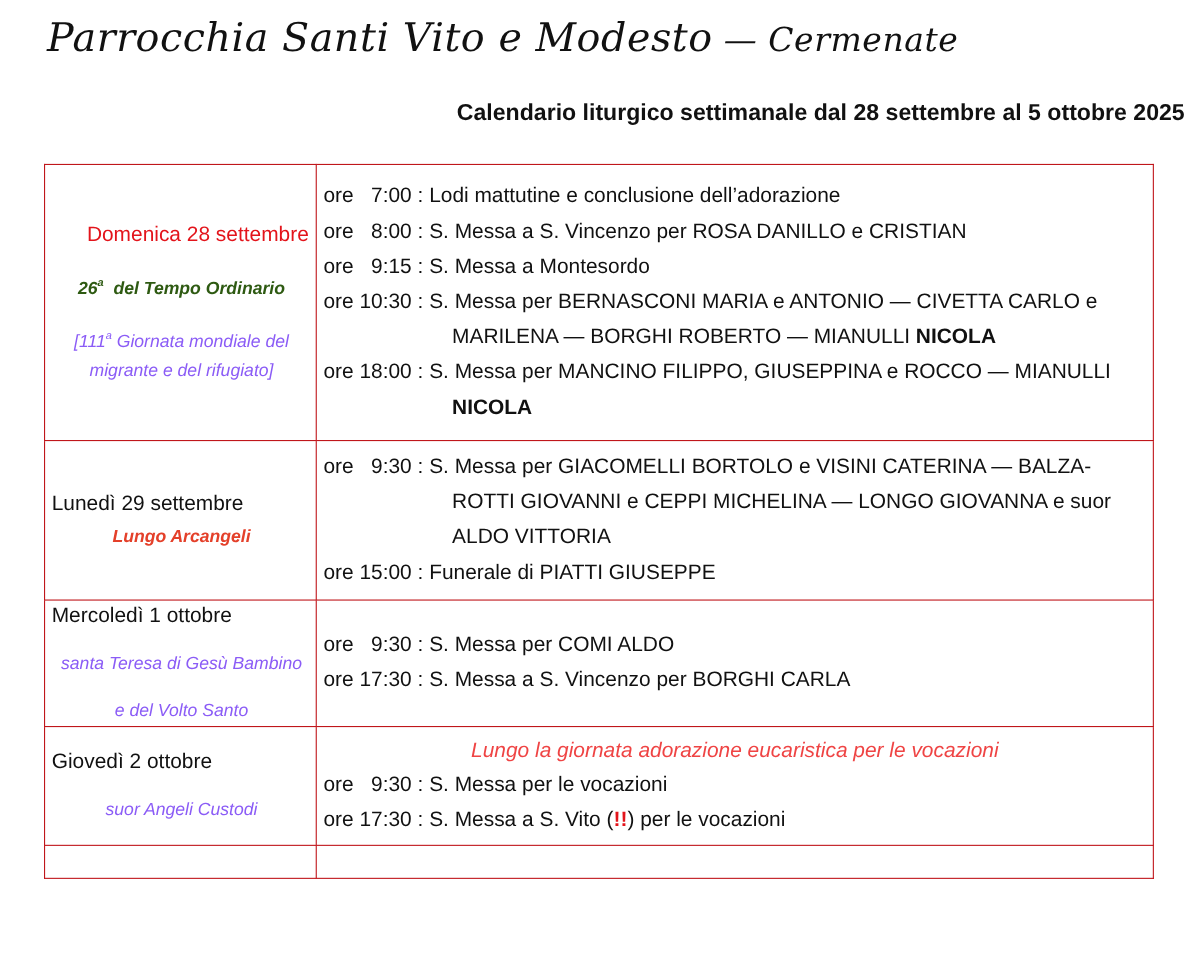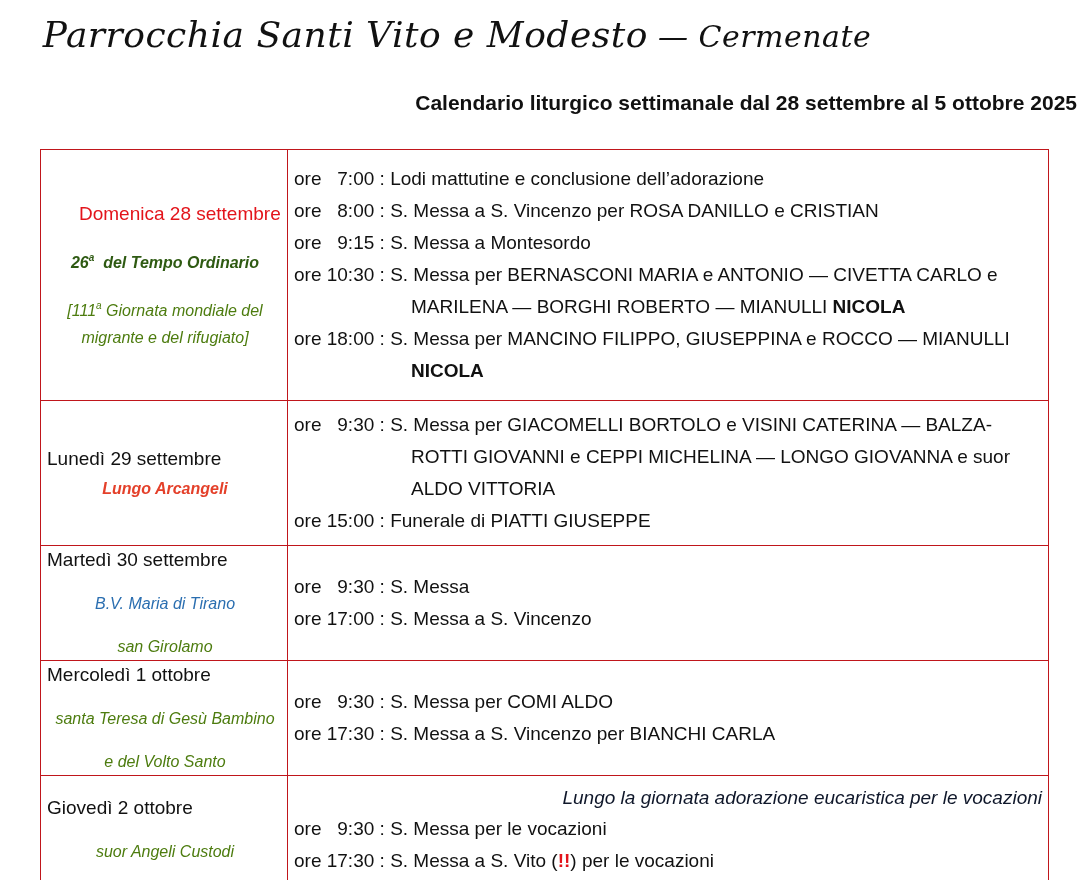--- a/index.html
+++ b/index.html
@@ -21,32 +21,32 @@
       position: absolute; left: 40px; top: 149px; width: 1009px;
       border-collapse: collapse; table-layout: fixed;
     }
     table.cal td { border: 1.5px solid #c0161b; vertical-align: middle; }
     td.day { width: 247px; padding: 0 4px 0 6px; }
     td.events { padding: 6px 6px 6px 6px; }
 
     .day-name { font-size: 19px; color: #111; line-height: 28px; }
     .day-name.red { color: #e3141b; margin-left: 32px; }
     .note { font-style: italic; font-size: 16px; line-height: 27px; text-align: center; margin-top: 16px; }
-    .green { color: #4d7c0f; }
+    .green { color: #8b5cf6; }
     .dgreen { color: #2e5a12; font-weight: bold; }
     .blue { color: #2a6eb0; }
     .redit { color: #e4402a; font-weight: bold; }
 
     .ev { font-size: 19px; line-height: 32px; color: #111; display: flex; }
     .ev .time { white-space: pre; flex: 0 0 auto; }
     .ev .text { flex: 1 1 auto; }
     .indent { padding-left: 117px; display: block; }
     b { font-weight: bold; }
     .excl { color: #e3141b; font-weight: bold; }
-    .banner { font-style: italic; color: #0f172a; font-size: 19px; text-align: right; line-height: 30px; }
+    .banner { font-style: italic; color: #ef4444; font-size: 19px; text-align: center; line-height: 30px; }
     sup { font-size: 10px; vertical-align: 7px; }
   </style>
 </head>
 <body>
 
 <div class="title">
   <span>Parrocchia Santi Vito e Modesto</span><span class="sub"> — </span><span class="sub">Cermenate</span>
 </div>
 <div class="subtitle">Calendario liturgico settimanale dal 28 settembre al 5 ottobre 2025</div>
 
@@ -103,52 +103,35 @@
         <span class="indent">ROTTI GIOVANNI e CEPPI MICHELINA — LONGO GIOVANNA e suor</span>
         <span class="indent">ALDO VITTORIA</span>
       </div>
       <div class="ev">
             <span class="time">ore 15:00 : </span>
             <span class="text">Funerale di PIATTI GIUSEPPE</span>
           </div>
     </td>
   </tr>
 
-  <tr style="height:110px">
-    <td class="day">
-      <div class="day-name">Martedì 30 settembre</div>
-      <div class="note blue">B.V. Maria di Tirano</div>
-      <div class="note green">san Girolamo</div>
-    </td>
-    <td class="events">
-      <div class="ev">
-            <span class="time">ore   9:30 : </span>
-            <span class="text">S. Messa</span>
-          </div>
-      <div class="ev">
-            <span class="time">ore 17:00 : </span>
-            <span class="text">S. Messa a S. Vincenzo</span>
-          </div>
-    </td>
-  </tr>
 
   <tr style="height:102px">
     <td class="day">
       <div class="day-name">Mercoledì 1 ottobre</div>
       <div class="note green">santa Teresa di Gesù Bambino</div>
       <div class="note green">e del Volto Santo</div>
     </td>
     <td class="events">
       <div class="ev">
             <span class="time">ore   9:30 : </span>
             <span class="text">S. Messa per COMI ALDO</span>
           </div>
       <div class="ev">
             <span class="time">ore 17:30 : </span>
-            <span class="text">S. Messa a S. Vincenzo per BIANCHI CARLA</span>
+            <span class="text">S. Messa a S. Vincenzo per BORGHI CARLA</span>
           </div>
     </td>
   </tr>
 
   <tr style="height:108px">
     <td class="day">
       <div class="day-name">Giovedì 2 ottobre</div>
       <div class="note green">suor Angeli Custodi</div>
     </td>
     <td class="events">

